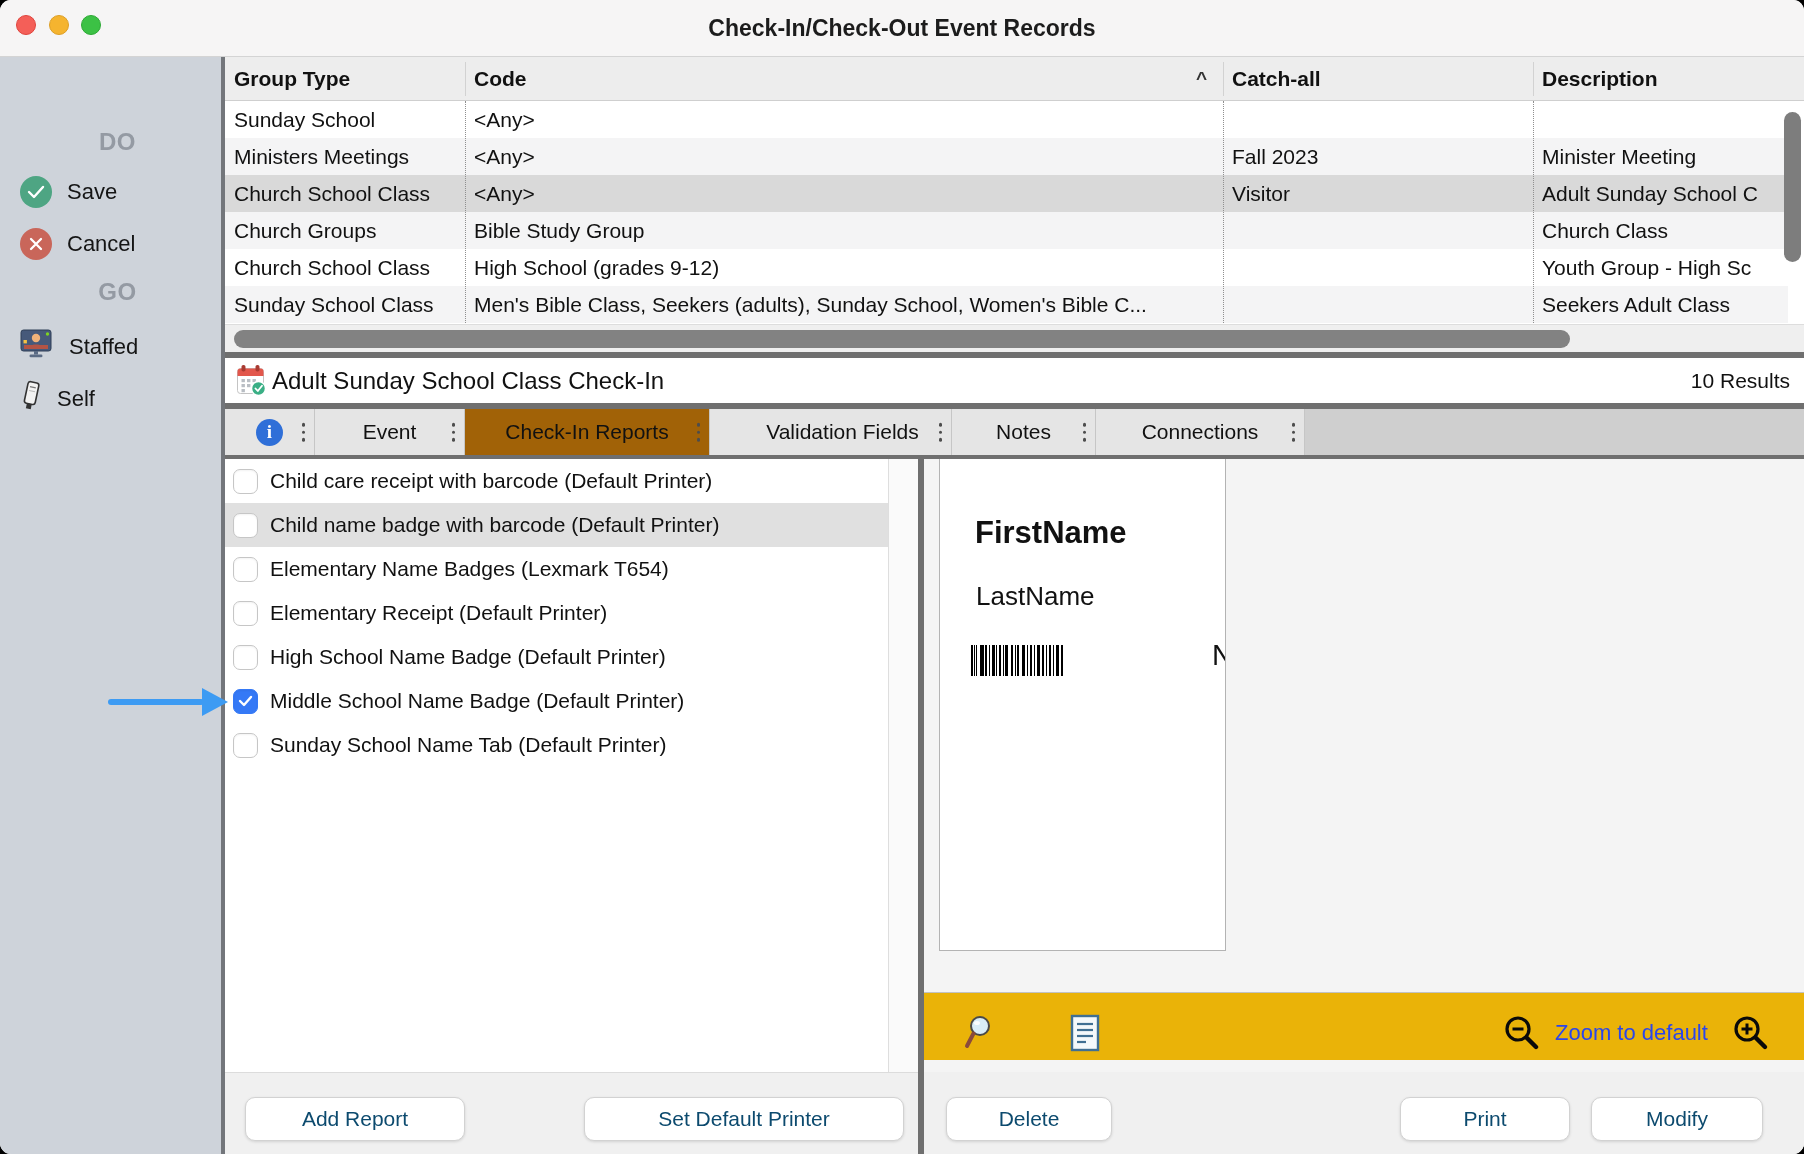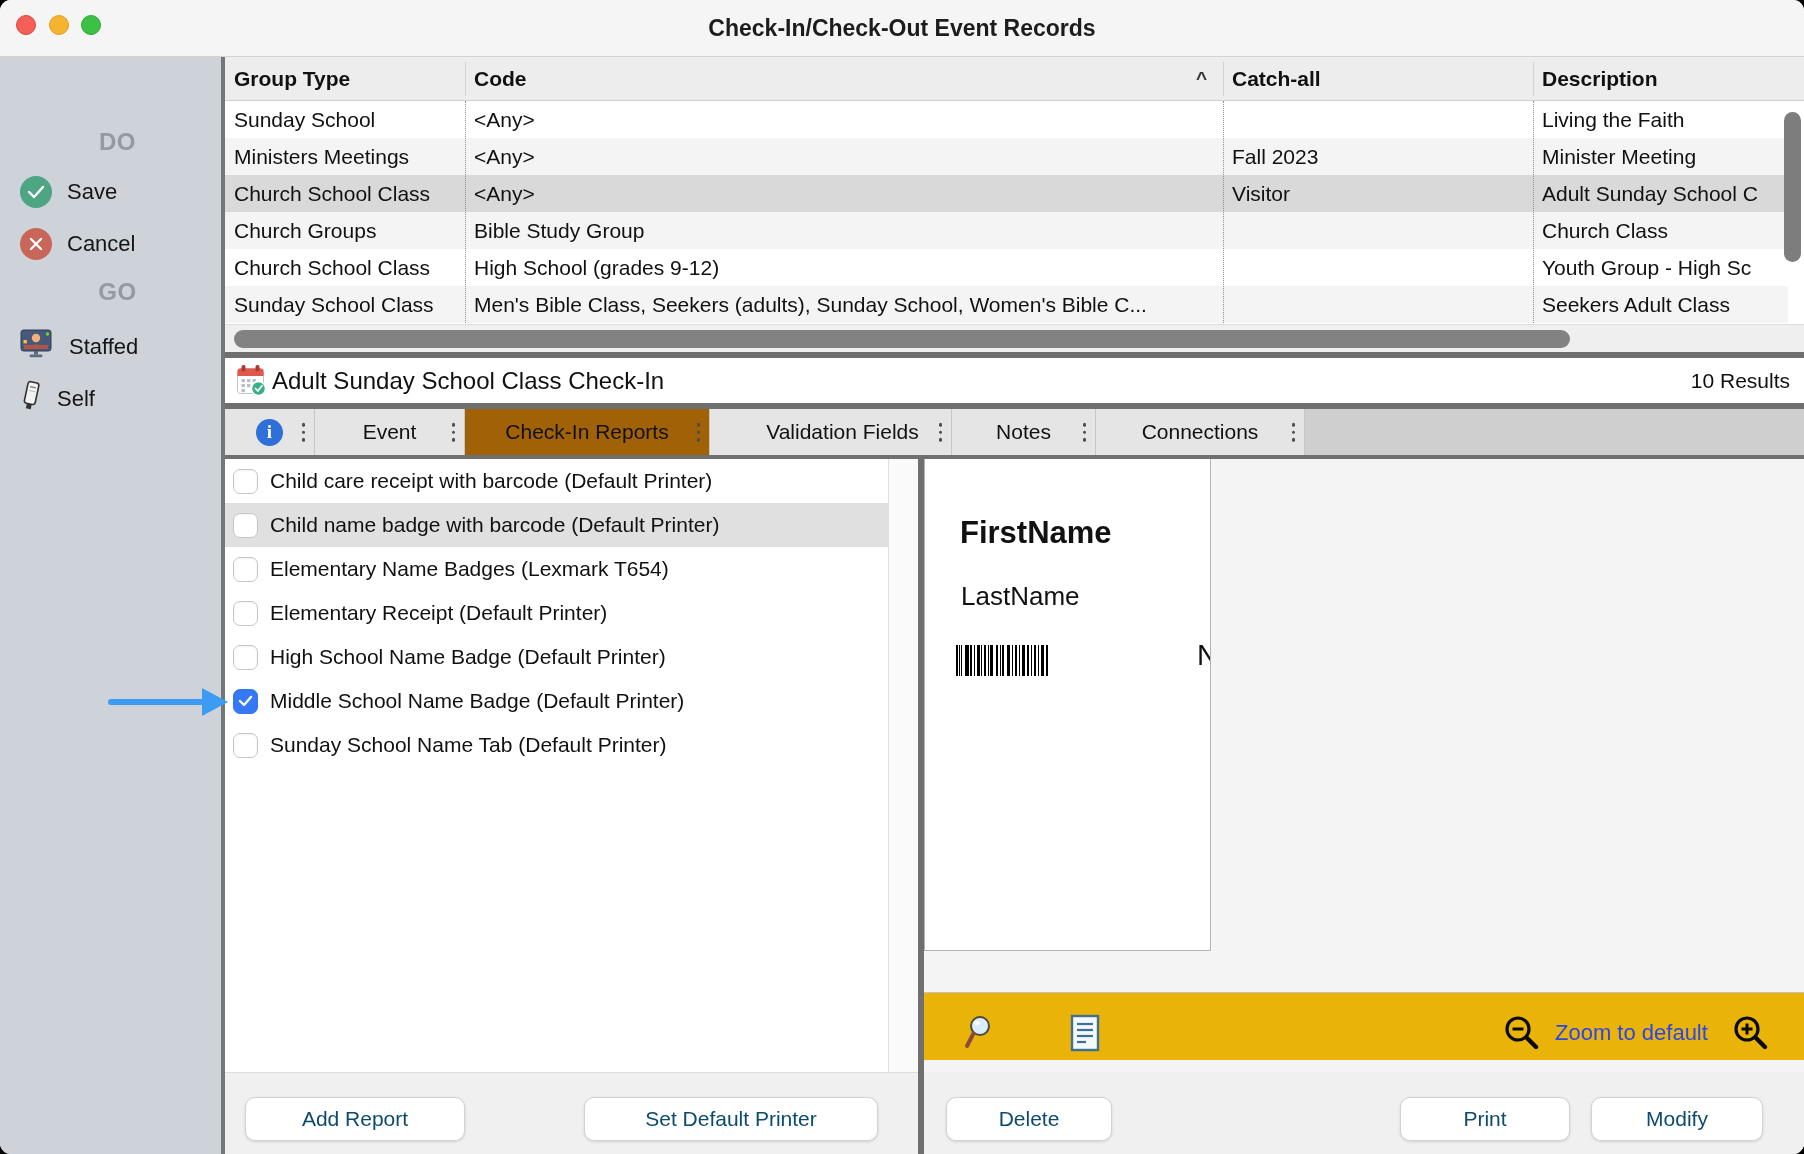--- a/index.html
+++ b/index.html
@@ -74,36 +74,36 @@
   .lrow.checked .cb svg{display:block;}
   .listscroll{position:absolute;left:888px;top:459px;width:30px;height:613px;background:#fafafa;border-left:1px solid #dedede;box-sizing:border-box;}
   .vdivider{position:absolute;left:918px;top:459px;width:6px;bottom:0;background:#6f6f6f;}
 
   
   .arrow-line{position:absolute;left:108px;top:699px;width:96px;height:6px;background:#3d9bf3;border-radius:3px;z-index:5;}
   .arrow-head{position:absolute;left:202px;top:688px;width:0;height:0;border-left:26px solid #3d9bf3;border-top:14px solid transparent;border-bottom:14px solid transparent;z-index:5;}
 
   
   .preview{position:absolute;left:924px;top:459px;right:0;bottom:0;background:#f4f4f4;}
-  .card{position:absolute;left:0;top:0;width:287px;height:492px;background:#fff;border:1px solid #b3b3b3;border-top:none;overflow:hidden;box-sizing:border-box;}
+  .card{position:absolute;left:15px;top:0;width:287px;height:492px;background:#fff;border:1px solid #b3b3b3;border-top:none;overflow:hidden;box-sizing:border-box;}
   .fname{position:absolute;left:35px;top:56px;font-size:31px;font-weight:bold;}
   .lname{position:absolute;left:36px;top:122px;font-size:26px;}
   .barcode{position:absolute;left:31px;top:186px;}
   .ntext{position:absolute;left:272px;top:180px;font-size:29px;}
   .pv-toolbar{position:absolute;left:0;top:533px;right:0;height:68px;background:#eab308;border-top:1px solid #c2c2c2;box-sizing:border-box;}
   .tool{position:absolute;top:0;height:80px;display:flex;align-items:center;}
   .tool-search{left:36px;} .tool-doc{left:146px;} .tool-zoomout{left:578px;} .tool-zoomin{left:807px;}
   .zoomlabel{position:absolute;left:631px;top:0;height:80px;display:flex;align-items:center;font-size:22px;color:#2b46ea;cursor:default;}
 
   
   .left-bottom{position:absolute;left:225px;top:1072px;width:693px;bottom:0;background:#f0f0f0;border-top:1px solid #dcdcdc;box-sizing:border-box;}
   .right-bottom{position:absolute;left:924px;top:1072px;right:0;bottom:0;background:#f0f0f0;}
   .btn{position:absolute;background:#fff;border:1px solid #d2d2d2;border-radius:10px;display:flex;align-items:center;justify-content:center;font-size:21px;color:#0c4a6e;box-shadow:0 1px 3px rgba(0,0,0,.13);box-sizing:border-box;}
   .b-add{left:245px;top:1097px;width:220px;height:44px;}
-  .b-printer{left:584px;top:1097px;width:294px;height:44px;}
+  .b-printer{left:584px;top:1097px;width:320px;height:44px;}
   .b-delete{left:946px;top:1097px;width:166px;height:44px;}
   .b-print{left:1400px;top:1097px;width:170px;height:44px;}
   .b-modify{left:1591px;top:1097px;width:172px;height:44px;}
 </style>
 </head>
 <body>
 
 <div class="window">
 
   <div class="titlebar">
@@ -181,21 +181,20 @@
         </div>
       <div class="hsep" style="left:240px"></div>
       <div class="hsep" style="left:998px"></div>
       <div class="hsep" style="left:1308px"></div>
     </div>
     <div class="tbody">
       <div class="trow">
         <div class="tcell tc0">Sunday School</div>
         <div class="tcell tc1">&lt;Any&gt;</div>
         <div class="tcell tc2"></div>
-        <div class="tcell tc3">Living the Faith</div>
       </div>
       <div class="trow">
         <div class="tcell tc0">Ministers Meetings</div>
         <div class="tcell tc1">&lt;Any&gt;</div>
         <div class="tcell tc2">Fall 2023</div>
         <div class="tcell tc3">Minister Meeting</div>
       </div>
       <div class="trow selected">
         <div class="tcell tc0">Church School Class</div>
         <div class="tcell tc1">&lt;Any&gt;</div>

